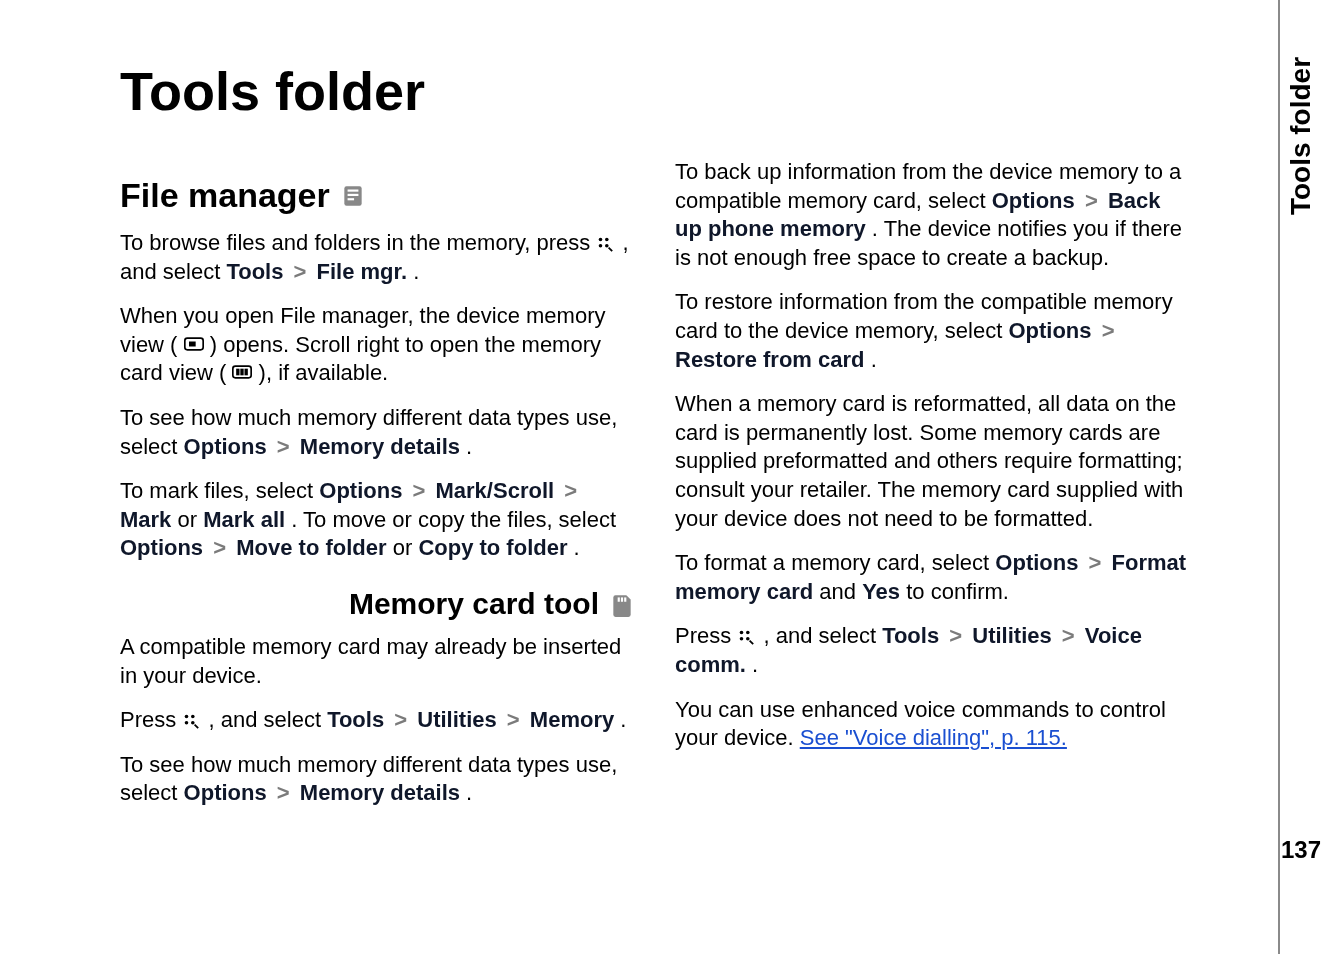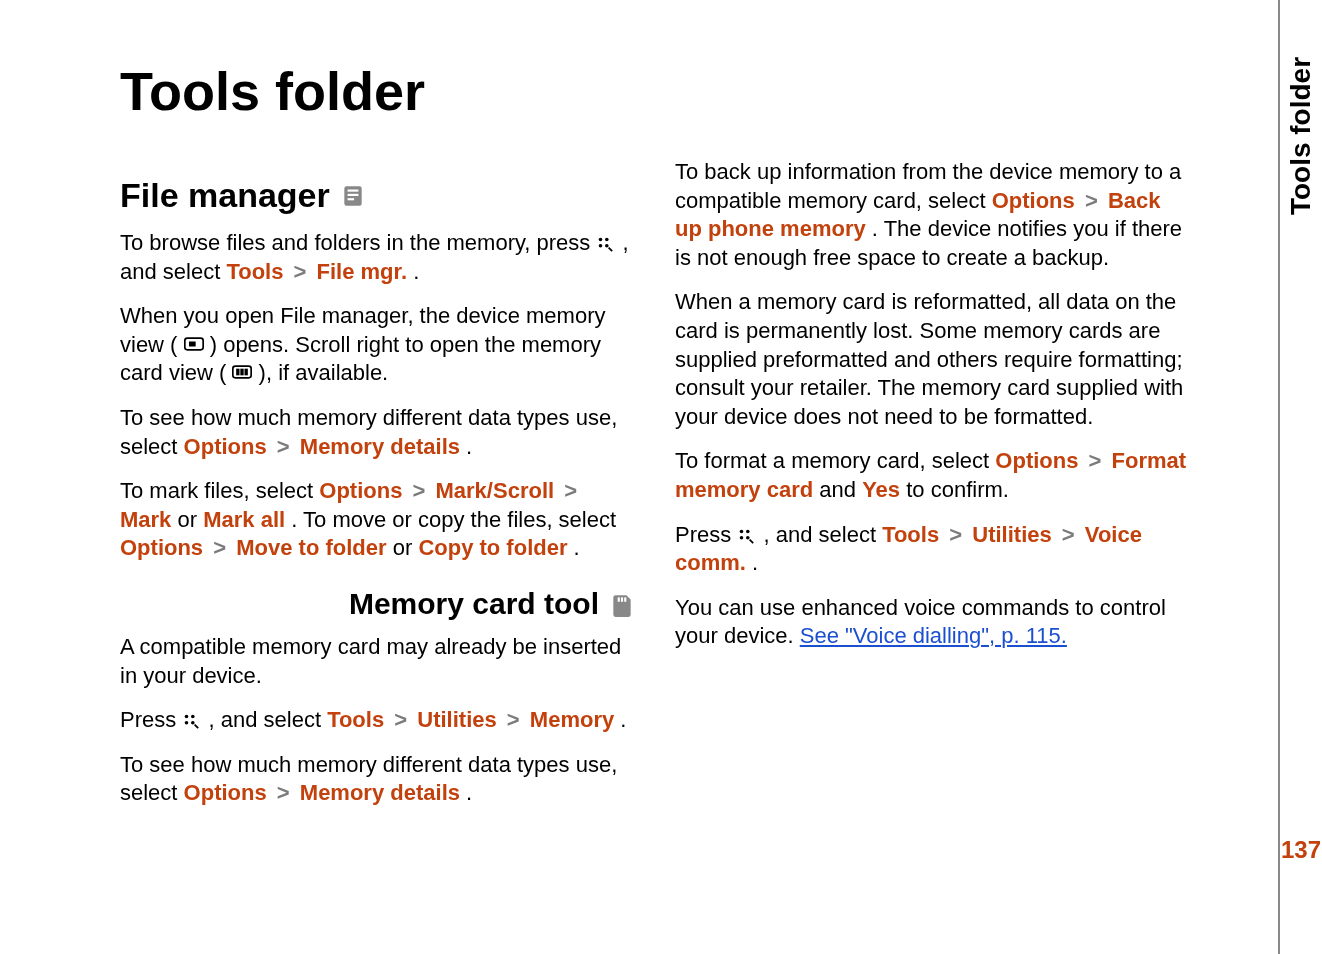--- a/index.html
+++ b/index.html
@@ -28,21 +28,21 @@
     font-weight: 700;
     font-size: 28px;
   }
   .page-number {
     position: absolute;
     bottom: 90px;
     left: 50%;
     transform: translateX(-50%);
     font-weight: 700;
     font-size: 24px;
-    color: #c2410c;
+    color: #000000;
   }
   .content {
     width: 1160px;
     padding-top: 40px;
     padding-left: 90px;
   }
   h1 {
     font-size: 54px;
     font-weight: 800;
     margin-bottom: 36px;
@@ -69,21 +69,21 @@
     column-gap: 40px;
     column-fill: auto;
     height: 760px;
   }
   p {
     font-size: 22px;
     line-height: 1.3;
     margin-bottom: 16px;
     break-inside: avoid-column;
   }
-  .menu { color: #c2410c; font-weight: 700; }
+  .menu { color: #0f172a; font-weight: 700; }
   .sep { color: #7b7b7b; font-weight: 700; padding: 0 4px; }
   .link { color: #1a4fd1; text-decoration: underline; }
   .icon {
     display: inline-flex;
     width: 26px;
     height: 26px;
     vertical-align: middle;
   }
   .icon-sm {
     display: inline-flex;
@@ -232,20 +232,27 @@
       </p>
 
       <p>
         <span>To back up information from the device memory to a compatible memory card, select </span>
         <span class="menu">Options</span>
         <span class="sep">&gt;</span>
         <span class="menu">Back up phone memory</span>
         <span>. The device notifies you if there is not enough free space to create a backup.</span>
       </p>
 
+      <p>
+        <span>To restore information from the compatible memory card to the device memory, select </span>
+        <span class="menu">Options</span>
+        <span class="sep">&gt;</span>
+        <span class="menu">Restore from card</span>
+        <span>.</span>
+      </p>
 
       <p>When a memory card is reformatted, all data on the card is permanently lost. Some memory cards are supplied preformatted and others require formatting; consult your retailer. The memory card supplied with your device does not need to be formatted.</p>
 
       <p>
         <span>To format a memory card, select </span>
         <span class="menu">Options</span>
         <span class="sep">&gt;</span>
         <span class="menu">Format memory card</span>
         <span> and </span>
         <span class="menu">Yes</span>

